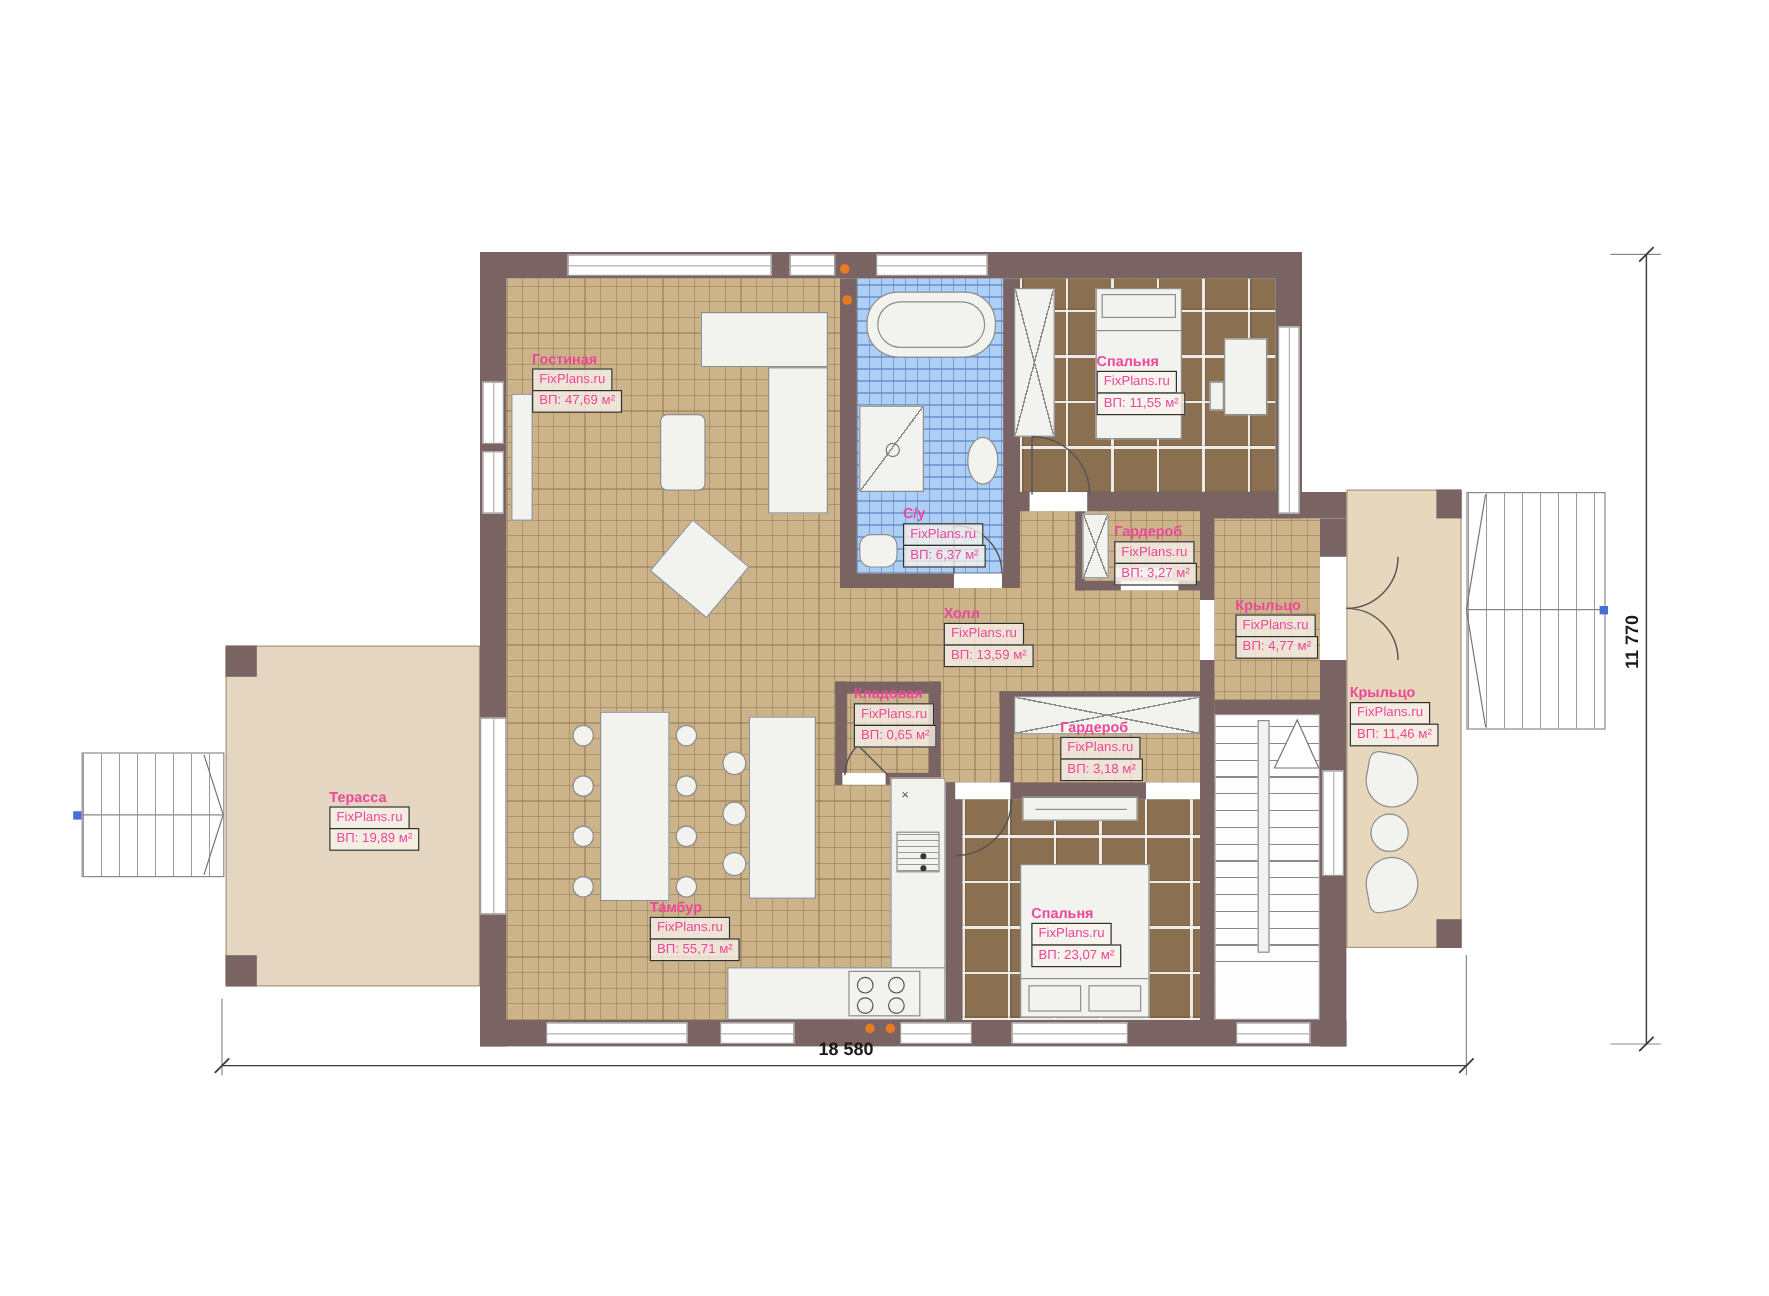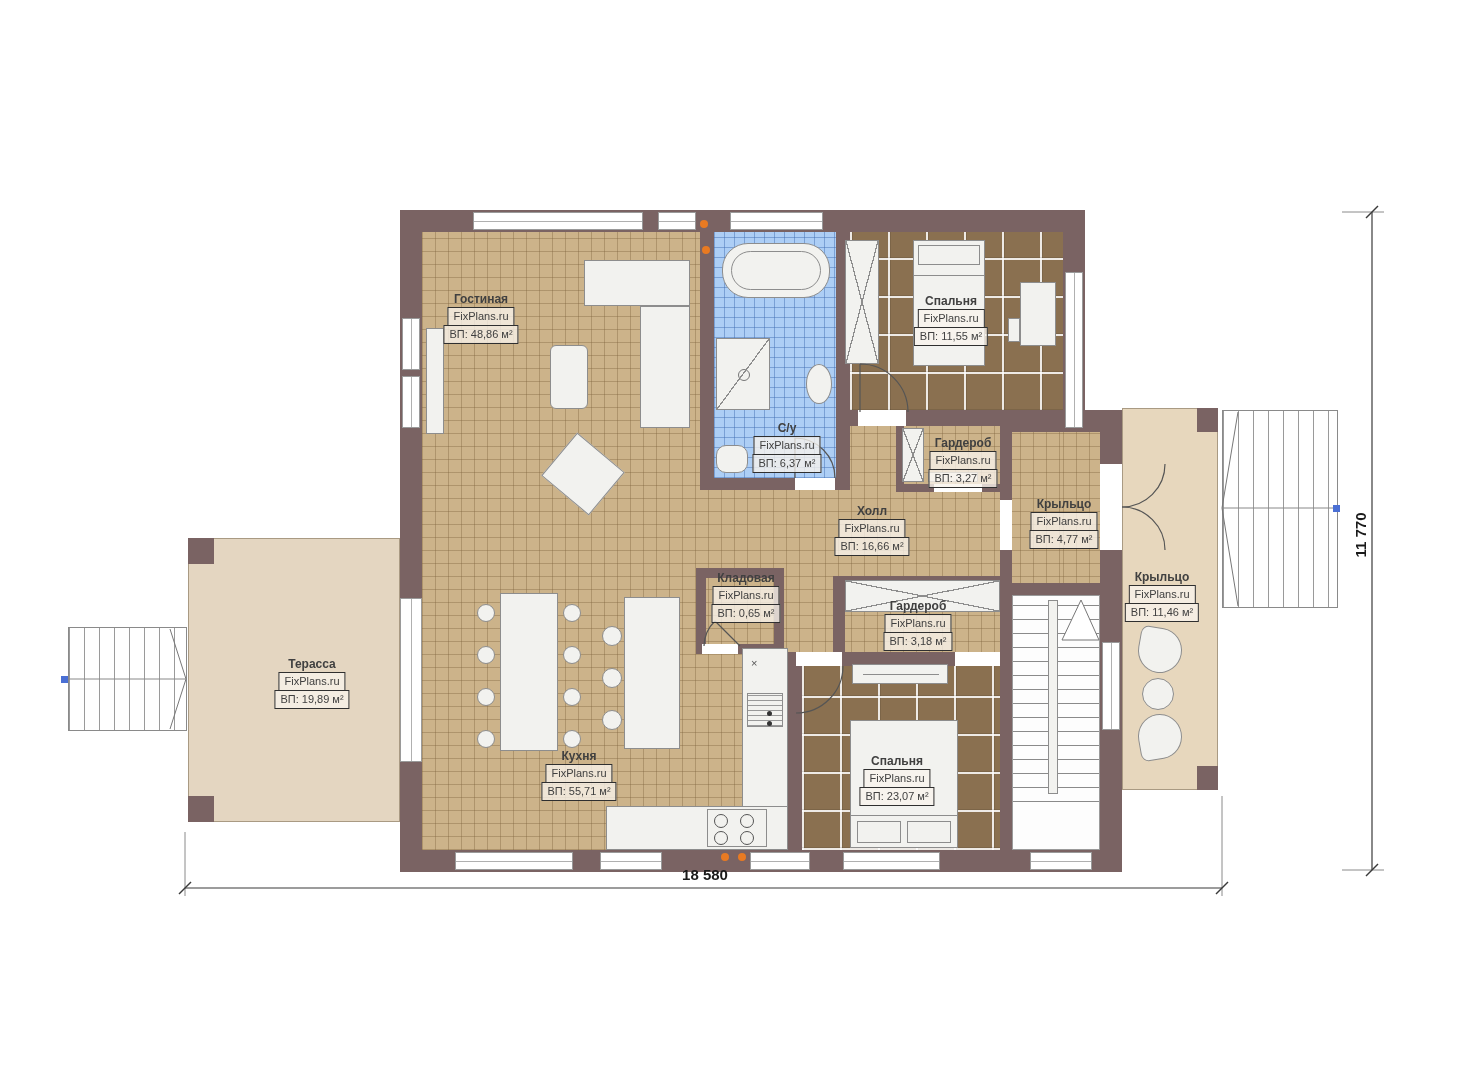--- a/index.html
+++ b/index.html
@@ -25,22 +25,22 @@
     background-image:linear-gradient(to top right,transparent calc(50% - .6px),#8d8d8d calc(50% - .6px) calc(50% + .6px),transparent calc(50% + .6px)),
                      linear-gradient(to bottom right,transparent calc(50% - .6px),#8d8d8d calc(50% - .6px) calc(50% + .6px),transparent calc(50% + .6px));}
   .winH,.winV{background:#fff;border:1px solid #9a9a9a;}
   .winH::after{content:"";position:absolute;left:0;right:0;top:50%;height:1px;background:#b0b0b0;}
   .winV::after{content:"";position:absolute;top:0;bottom:0;left:50%;width:1px;background:#b0b0b0;}
   .opening{background:#fff;}
   .stairs{background:#fdfdfd;border:1px solid #9a9a9a;}
   .steps{background-image:repeating-linear-gradient(0deg,#8a8a8a 0 1px,transparent 1px 14px);}
   .steps-ext{background:#fff;border:1px solid #8a8a8a;
     background-image:repeating-linear-gradient(90deg,#9a9a9a 0 1px,transparent 1px 15px);}
-  .room-label{position:absolute;display:flex;flex-direction:column;align-items:center;
-    transform:translateX(-50%);color:#404040;z-index:40;}
+  .room-label{position:absolute;display:flex;flex-direction:column;align-items:flex-start;
+    transform:translateX(-50%);color:#ec4899;z-index:40;}
   .rl-name{font-size:12px;font-weight:bold;line-height:14px;margin-bottom:2px;white-space:nowrap;}
   .rl-box{border:1px solid #2f2f2f;background:rgba(248,244,236,.78);padding:0 5px;
     font-size:11px;line-height:17px;white-space:nowrap;margin-top:-1px;}
   .dim{position:absolute;font-size:15px;font-weight:bold;color:#1a1a1a;white-space:nowrap;z-index:45;}
   .dot{position:absolute;width:8px;height:8px;border-radius:50%;background:var(--accent,#e87a22);z-index:30;}
   .bmark{position:absolute;width:7px;height:7px;background:var(--marker,#4a6fd4);z-index:30;}
   svg.overlay{position:absolute;left:0;top:0;z-index:25;pointer-events:none;}
   .z1{z-index:1}.z2{z-index:2}.z3{z-index:3}.z4{z-index:4}.z5{z-index:5}.z10{z-index:10}.z15{z-index:15}.z20{z-index:20}
 </style>
 </head>
@@ -228,21 +228,21 @@
   <div class="dot" style="left:700px;top:220px;"></div>
   <div class="dot" style="left:702px;top:246px;"></div>
   <div class="dot" style="left:721px;top:853px;"></div>
   <div class="dot" style="left:738px;top:853px;"></div>
   <div class="bmark" style="left:61px;top:676px;"></div>
   <div class="bmark" style="left:1333px;top:505px;"></div>
 
   <div class="room-label" style="left:481px;top:292px;">
     <div class="rl-name">Гостиная</div>
     <div class="rl-box">FixPlans.ru</div>
-    <div class="rl-box">ВП: 48,86 м²</div>
+    <div class="rl-box">ВП: 47,69 м²</div>
   </div>
   <div class="room-label" style="left:951px;top:294px;">
     <div class="rl-name">Спальня</div>
     <div class="rl-box">FixPlans.ru</div>
     <div class="rl-box">ВП: 11,55 м²</div>
   </div>
   <div class="room-label" style="left:787px;top:421px;">
     <div class="rl-name">С/у</div>
     <div class="rl-box">FixPlans.ru</div>
     <div class="rl-box">ВП: 6,37 м²</div>
@@ -250,24 +250,24 @@
   <div class="room-label" style="left:963px;top:436px;">
     <div class="rl-name">Гардероб</div>
     <div class="rl-box">FixPlans.ru</div>
     <div class="rl-box">ВП: 3,27 м²</div>
   </div>
   <div class="room-label" style="left:1064px;top:497px;">
     <div class="rl-name">Крыльцо</div>
     <div class="rl-box">FixPlans.ru</div>
     <div class="rl-box">ВП: 4,77 м²</div>
   </div>
-  <div class="room-label" style="left:872px;top:504px;">
+  <div class="room-label" style="left:824px;top:504px;">
     <div class="rl-name">Холл</div>
     <div class="rl-box">FixPlans.ru</div>
-    <div class="rl-box">ВП: 16,66 м²</div>
+    <div class="rl-box">ВП: 13,59 м²</div>
   </div>
   <div class="room-label" style="left:746px;top:571px;">
     <div class="rl-name">Кладовая</div>
     <div class="rl-box">FixPlans.ru</div>
     <div class="rl-box">ВП: 0,65 м²</div>
   </div>
   <div class="room-label" style="left:918px;top:599px;">
     <div class="rl-name">Гардероб</div>
     <div class="rl-box">FixPlans.ru</div>
     <div class="rl-box">ВП: 3,18 м²</div>
@@ -276,21 +276,21 @@
     <div class="rl-name">Крыльцо</div>
     <div class="rl-box">FixPlans.ru</div>
     <div class="rl-box">ВП: 11,46 м²</div>
   </div>
   <div class="room-label" style="left:312px;top:657px;">
     <div class="rl-name">Терасса</div>
     <div class="rl-box">FixPlans.ru</div>
     <div class="rl-box">ВП: 19,89 м²</div>
   </div>
   <div class="room-label" style="left:579px;top:749px;">
-    <div class="rl-name">Кухня</div>
+    <div class="rl-name">Тамбур</div>
     <div class="rl-box">FixPlans.ru</div>
     <div class="rl-box">ВП: 55,71 м²</div>
   </div>
   <div class="room-label" style="left:897px;top:754px;">
     <div class="rl-name">Спальня</div>
     <div class="rl-box">FixPlans.ru</div>
     <div class="rl-box">ВП: 23,07 м²</div>
   </div>
 
   <div class="dim" style="left:655px;top:866px;width:100px;text-align:center;">18 580</div>

